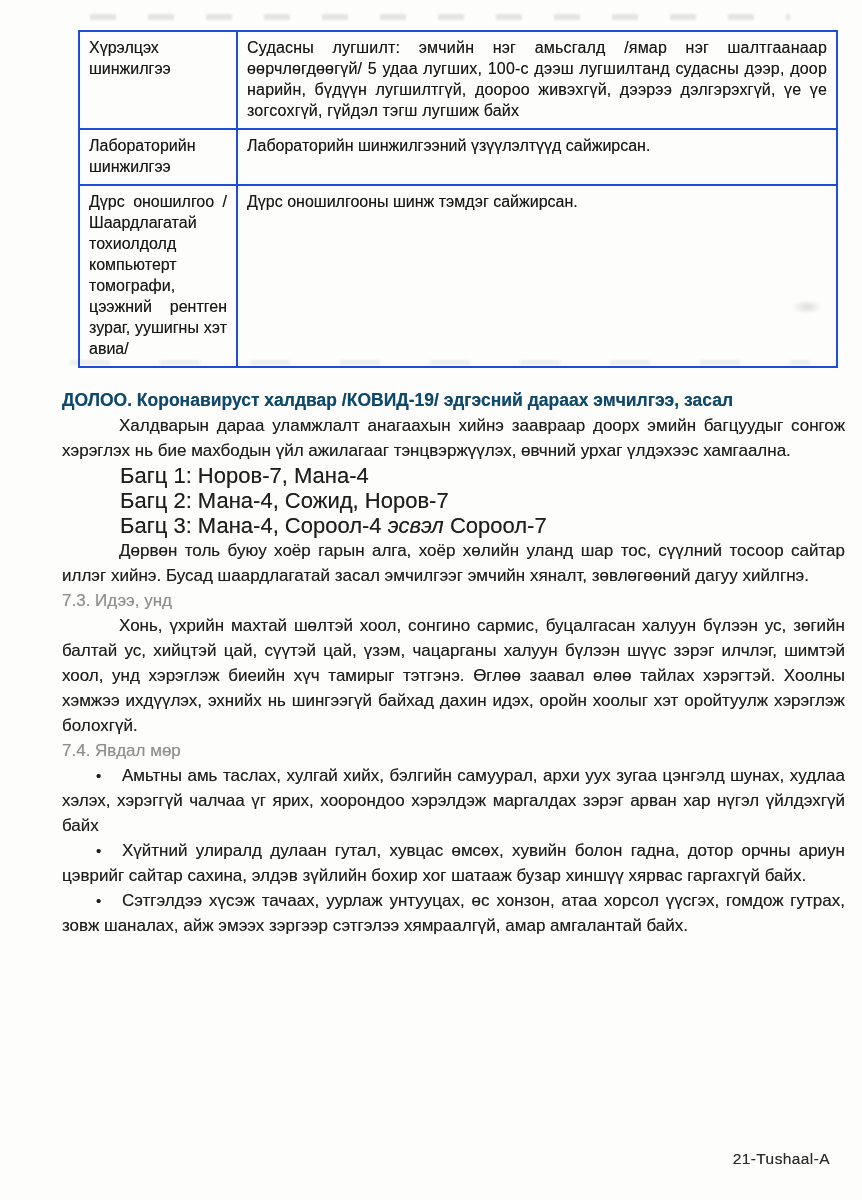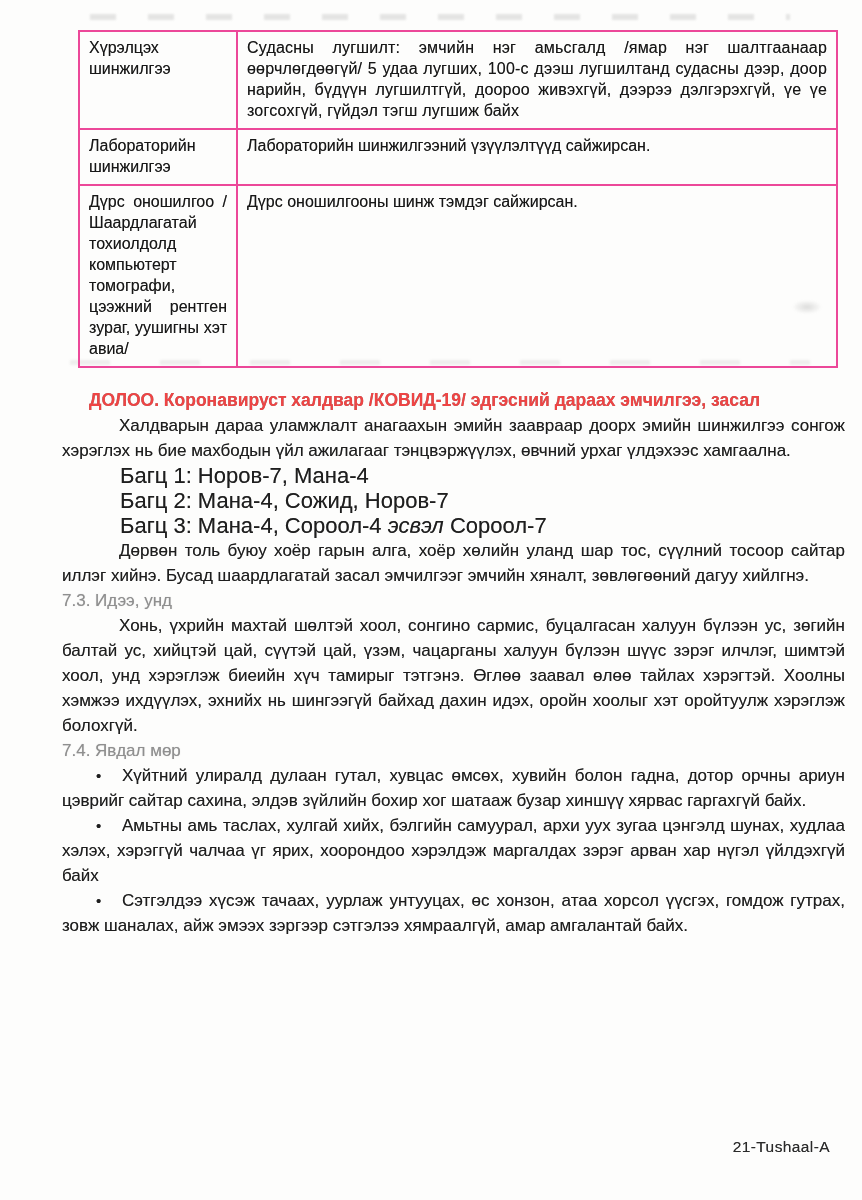--- a/index.html
+++ b/index.html
@@ -22,38 +22,37 @@
   
   table.doc-table {
     margin-left: 16px;
     width: 760px;
     border-collapse: collapse;
     font-size: 16px;
     line-height: 21px;
     color: #171717;
   }
   table.doc-table td {
-    border: 2px solid #ec4899;
+    border: 2px solid #1d4ed8;
     vertical-align: top;
     padding: 5px 9px 7px 9px;
   }
   td.cell-label {
     width: 158px;
     text-align: justify;
   }
   td.cell-value { text-align: justify; }
   tr.row-exam td.cell-value { letter-spacing: 0.2px; }
   
   .section-heading {
     margin-top: 20px;
     font-size: 17.5px;
     line-height: 25px;
     font-weight: 700;
-    color: #ef4444;
-    margin-left: 27px;
+    color: #0c4a6e;
   }
   .sub-title {
     font-size: 17px;
     line-height: 25px;
     font-weight: 500;
     color: #8f8f8f;
     text-shadow: 0 0 0.8px rgba(140,140,140,0.6);
   }
   .para {
     font-size: 17px;
@@ -73,21 +72,21 @@
   .bullet .dot {
     display: inline-block;
     width: 26px;
     text-indent: 0;
     font-size: 15px;
   }
   
   .footer {
     position: absolute;
     right: 32px;
-    bottom: 44px;
+    bottom: 32px;
     font-size: 15.5px;
     color: #2a2a2a;
     letter-spacing: 0.4px;
   }
   
   .artifact { position: absolute; pointer-events: none; }
   .a1 {
     left: 90px; top: 14px; width: 700px; height: 6px;
     background: repeating-linear-gradient(90deg,
       rgba(120,120,120,0.18) 0 26px, rgba(255,255,255,0) 26px 58px);
@@ -127,34 +126,34 @@
         </tr>
         <tr>
           <td class="cell-label">Дүрс оношилгоо /Шаардлагатай тохиолдолд компьютерт томографи, цээжний рентген зураг, уушигны хэт авиа/</td>
           <td class="cell-value">Дүрс оношилгооны шинж тэмдэг сайжирсан.</td>
         </tr>
       </tbody>
     </table>
 
     <h1 class="section-heading">ДОЛОО. Коронавируст халдвар /КОВИД-19/ эдгэсний дараах эмчилгээ, засал</h1>
 
-    <p class="para">Халдварын дараа уламжлалт анагаахын эмийн заавраар доорх эмийн шинжилгээ сонгож хэрэглэх нь бие махбодын үйл ажилагааг тэнцвэржүүлэх, өвчний урхаг үлдэхээс хамгаална.</p>
+    <p class="para">Халдварын дараа уламжлалт анагаахын хийнэ заавраар доорх эмийн багцуудыг сонгож хэрэглэх нь бие махбодын үйл ажилагааг тэнцвэржүүлэх, өвчний урхаг үлдэхээс хамгаална.</p>
 
     <div class="pack-list">
       <div class="pack-line"><span>Багц 1: Норов-7, Мана-4</span><span class="it"></span><span></span></div>
       <div class="pack-line"><span>Багц 2: Мана-4, Сожид, Норов-7</span><span class="it"></span><span></span></div>
       <div class="pack-line"><span>Багц 3: Мана-4, Сороол-4 </span><span class="it">эсвэл</span><span> Сороол-7</span></div>
     </div>
 
     <p class="para">Дөрвөн толь буюу хоёр гарын алга, хоёр хөлийн уланд шар тос, сүүлний тосоор сайтар иллэг хийнэ. Бусад шаардлагатай засал эмчилгээг эмчийн хяналт, зөвлөгөөний дагуу хийлгнэ.</p>
 
     <div class="sub-title">7.3. Идээ, унд</div>
     <p class="para">Хонь, үхрийн махтай шөлтэй хоол, сонгино сармис, буцалгасан халуун бүлээн ус, зөгийн балтай ус, хийцтэй цай, сүүтэй цай, үзэм, чацарганы халуун бүлээн шүүс зэрэг илчлэг, шимтэй хоол, унд хэрэглэж биеийн хүч тамирыг тэтгэнэ. Өглөө заавал өлөө тайлах хэрэгтэй. Хоолны хэмжээ ихдүүлэх, эхнийх нь шингээгүй байхад дахин идэх, оройн хоолыг хэт оройтуулж хэрэглэж болохгүй.</p>
 
     <div class="sub-title">7.4. Явдал мөр</div>
+    <p class="bullet"><span class="dot">•</span><span>Амьтны амь таслах, хулгай хийх, бэлгийн самуурал, архи уух зугаа цэнгэлд шунах, худлаа хэлэх, хэрэггүй чалчаа үг ярих, хоорондоо хэрэлдэж маргалдах зэрэг арван хар нүгэл үйлдэхгүй байх</span></p>
     <p class="bullet"><span class="dot">•</span><span>Хүйтний улиралд дулаан гутал, хувцас өмсөх, хувийн болон гадна, дотор орчны ариун цэврийг сайтар сахина, элдэв зүйлийн бохир хог шатааж бузар хиншүү хярвас гаргахгүй байх.</span></p>
-    <p class="bullet"><span class="dot">•</span><span>Амьтны амь таслах, хулгай хийх, бэлгийн самуурал, архи уух зугаа цэнгэлд шунах, худлаа хэлэх, хэрэггүй чалчаа үг ярих, хоорондоо хэрэлдэж маргалдах зэрэг арван хар нүгэл үйлдэхгүй байх</span></p>
     <p class="bullet"><span class="dot">•</span><span>Сэтгэлдээ хүсэж тачаах, уурлаж унтууцах, өс хонзон, атаа хорсол үүсгэх, гомдож гутрах, зовж шаналах, айж эмээх зэргээр сэтгэлээ хямраалгүй, амар амгалантай байх.</span></p>
 
   </div>
 
   <div class="footer">21-Tushaal-A</div>
 </div>
 
 </body></html>

